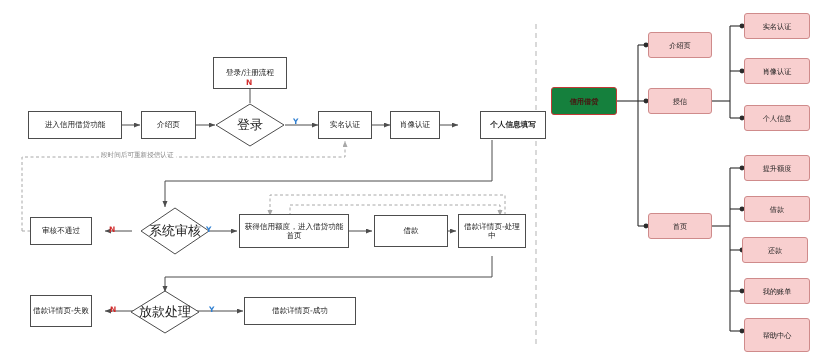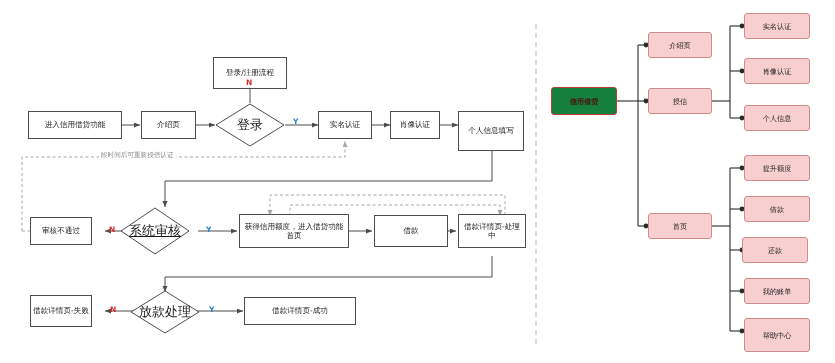--- a/index.html
+++ b/index.html
@@ -183,25 +183,25 @@
     <svg class="dshape" viewBox="0 0 70 44" preserveAspectRatio="none">
       <polygon points="35,1 69,22 35,43 1,22" fill="#ffffff" stroke="#4d4d4d" stroke-width="1"></polygon>
     </svg>
     <span class="dlabel">登录</span>
   </div>
 
   <div class="node rect" style="left:318px; top:111px; width:54px; height:28px;">实名认证</div>
 
   <div class="node rect" style="left:390px; top:111px; width:50px; height:28px;">肖像认证</div>
 
-  <div class="node rect" style="left:458px; top:111px; width:66px; height:40px;">个人信息填写</div>
+  <div class="node rect" style="left:480px; top:111px; width:66px; height:28px;font-weight:bold;">个人信息填写</div>
 
   <div class="node rect" style="left:30px; top:217px; width:62px; height:28px;">审核不通过</div>
 
-  <div class="node diamond" style="left:120px; top:207px; width:70px; height:48px;text-decoration:underline;">
+  <div class="node diamond" style="left:140px; top:207px; width:70px; height:48px;">
     <svg class="dshape" viewBox="0 0 70 48" preserveAspectRatio="none">
       <polygon points="35,1 69,24 35,47 1,24" fill="#ffffff" stroke="#4d4d4d" stroke-width="1"></polygon>
     </svg>
     <span class="dlabel">系统审核</span>
   </div>
 
   <div class="node rect" style="left:239px; top:214px; width:110px; height:34px;">获得信用额度，进入借贷功能首页</div>
 
   <div class="node rect" style="left:374px; top:215px; width:74px; height:32px;">借款</div>
 

